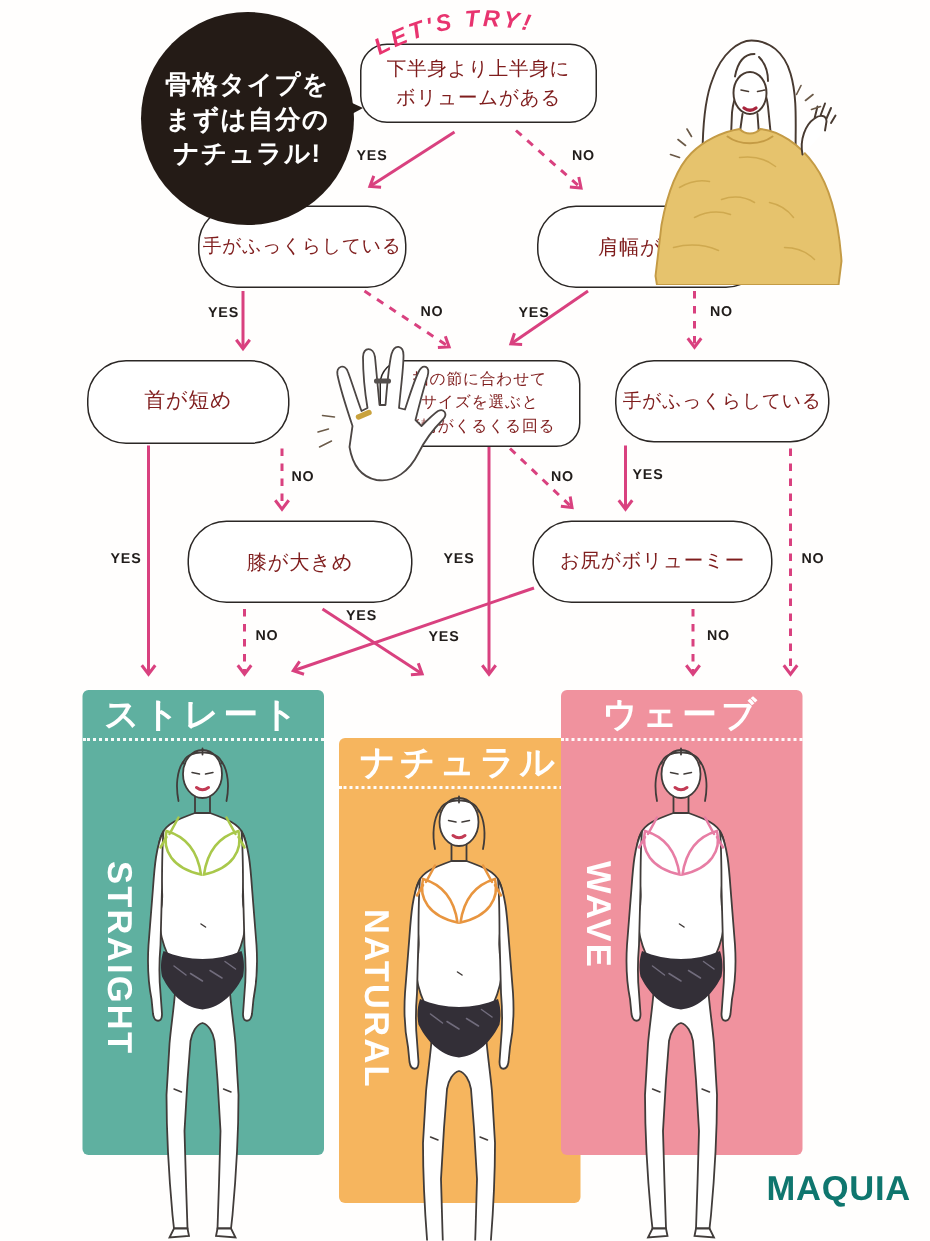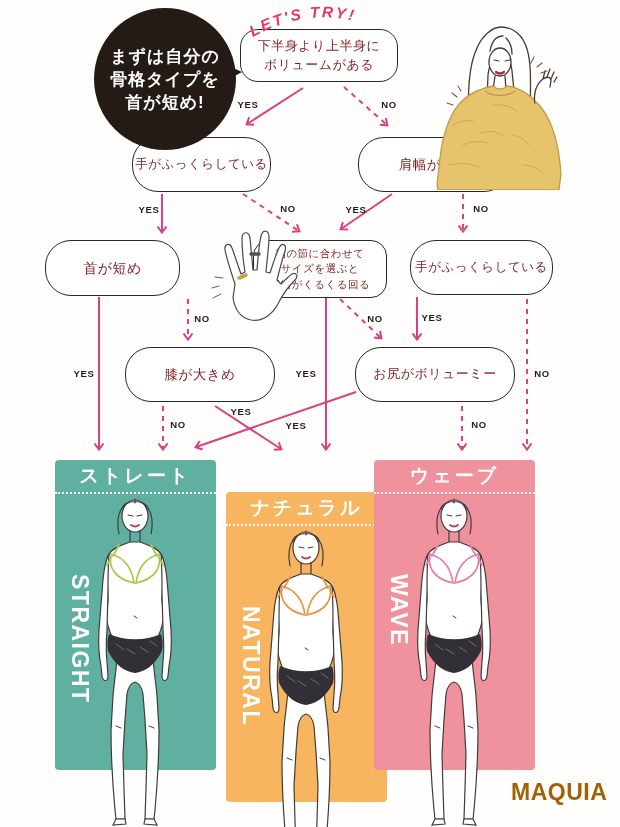--- a/index.html
+++ b/index.html
@@ -23,21 +23,21 @@
 
   
   .badge{position:absolute;left:94px;top:8px;width:142px;height:142px;border-radius:50%;
          background:#241b16;z-index:5;display:flex;align-items:center;justify-content:center;}
   .badge-tail{position:absolute;left:216px;top:60px;width:0;height:0;z-index:4;
          border-left:26px solid #241b16;border-top:12px solid transparent;border-bottom:14px solid transparent;}
   .badge-text{color:#fff;font-size:17px;line-height:23px;font-weight:bold;text-align:center;letter-spacing:1px;}
 
   
   .panel{position:absolute;top:460px;width:161px;height:310px;border-radius:4px;z-index:1;}
-  .panel-header{height:32px;line-height:32px;text-align:center;color:#fff;font-size:19px;
+  .panel-header{height:32px;line-height:32px;text-align:center;color:#fff;font-size:23px;
                 font-weight:bold;letter-spacing:3px;border-bottom:2px dotted rgba(255,255,255,.95);}
   .panel-en{position:absolute;top:114px;left:38px;transform-origin:0 0;transform:rotate(90deg);
             font-size:23px;font-weight:bold;color:#fff;letter-spacing:1.5px;white-space:nowrap;}
   .figure{position:absolute;left:0;top:32px;width:160px;height:334px;z-index:2;}
 
   .logo{position:absolute;left:511px;top:779px;font-size:23px;font-weight:bold;letter-spacing:.5px;z-index:6;}
 
   .letstry{position:absolute;left:243px;top:1px;z-index:6;}
   .illus{position:absolute;z-index:5;}
 </style>
@@ -73,40 +73,40 @@
   <svg class="letstry" width="154" height="40" viewBox="0 0 154 40">
     <path id="arcpath" d="M8,37 Q77,-2 146,33" fill="none"></path>
     <text font-size="15.5" font-weight="bold" font-style="italic" fill="#e8346f" letter-spacing="2.2" font-family="Liberation Sans, sans-serif">
       <textPath href="#arcpath" startOffset="2">LET'S TRY!</textPath>
     </text>
   </svg>
 
   <div class="badge-tail"></div>
   <div class="badge">
     <div class="badge-text">
+      <div>骨格タイプを</div>
       <div>まずは自分の</div>
-      <div>骨格タイプを</div>
-      <div>首が短め!</div>
+      <div>ナチュラル!</div>
     </div>
   </div>
 
   <div class="qbox" style="left:240px;top:29px;width:158px;height:53px;border-radius:18px;font-size:13px;">
     <span>下半身より上半身に
 ボリュームがある</span>
     </div>
 
   <div class="qbox" style="left:132px;top:137px;width:139px;height:55px;border-radius:26px;font-size:12.5px;">
     <span>手がふっくらしている</span>
     </div>
 
   <div class="qbox" style="left:358px;top:137px;width:152px;height:55px;border-radius:26px;font-size:13.5px;">
     <span>肩幅が広い</span>
     </div>
 
-  <div class="qbox" style="left:45px;top:240px;width:135px;height:56px;border-radius:26px;font-size:14px;">
+  <div class="qbox" style="left:58px;top:240px;width:135px;height:56px;border-radius:26px;font-size:14px;font-family:Liberation Mono, monospace;">
     <span>首が短め</span>
     </div>
 
   <div class="qbox" style="left:253px;top:240px;width:134px;height:58px;border-radius:16px;font-size:10.5px;">
     <span>指の節に合わせて
 サイズを選ぶと
 指輪がくるくる回る</span>
     </div>
 
   <div class="qbox" style="left:410px;top:240px;width:143px;height:55px;border-radius:26px;font-size:12.5px;">
@@ -246,15 +246,15 @@
           <path d="M56,62 C53,75 60,87 79,91 C77,77 70,66 56,62 Z"></path>
           <path d="M104,62 C107,75 100,87 81,91 C83,77 90,66 104,62 Z"></path>
           <path d="M58,64 L64,53 M102,64 L96,53 M56,66 L52,73 M104,66 L108,73"></path>
         </g>
         <path fill="#332f37" stroke="none" d="M54,142 C70,149 90,149 106,142 C108,148 108,154 107,159 C100,173 90,180 80,181 C70,180 60,173 53,159 C52,154 52,148 54,142 Z"></path>
         <path d="M61,152 l8,6 M72,157 l8,5 M85,155 l8,5 M95,149 l7,5" stroke="#716c7c" stroke-width="1"></path>
       </g>
     </svg>
   </div>
 
-  <div class="logo" style="color: #a16207;">MAQUIA</div>
+  <div class="logo" style="color: #0f766e;">MAQUIA</div>
 
 </div>
 
 </body></html>

